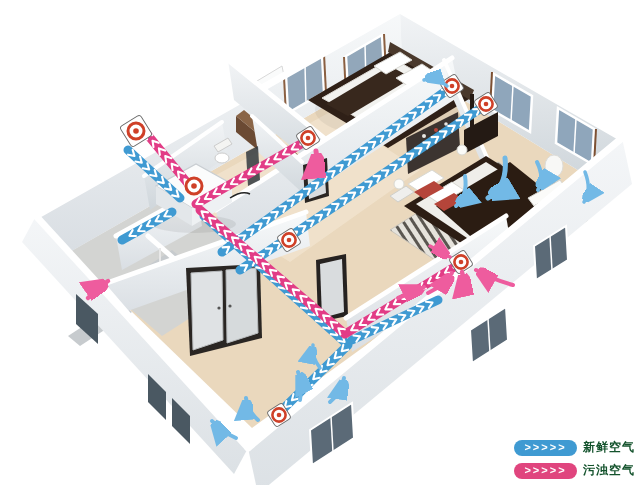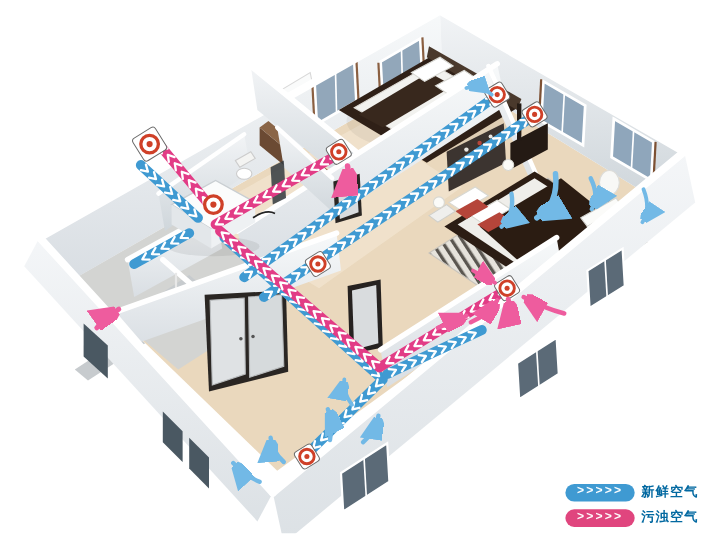--- a/index.html
+++ b/index.html
@@ -7,21 +7,21 @@
          font-family:"Liberation Sans",sans-serif;}
   .stage svg{position:absolute;left:0;top:0;}
   .legend{position:absolute;left:514px;top:439px;display:flex;flex-direction:column;gap:6px;}
   .legend-row{display:flex;align-items:center;gap:6px;}
   .pill{display:inline-flex;align-items:center;justify-content:center;width:63px;height:16px;
         border-radius:9px;}
   .pill-fresh{background:#3f9ad2;}
   .pill-exhaust{background:#e0457e;}
   .chev{color:#fff;font-size:11px;font-weight:bold;letter-spacing:2px;line-height:1;
         transform:translateY(-0.5px);} 
-  .legend-label{font-size:12px;font-weight:600;color:#0369a1;letter-spacing:1px;}
+  .legend-label{font-size:12px;font-weight:600;color:#14532d;letter-spacing:1px;}
 </style>
 </head>
 <body>
 
 <div class="stage">
 <svg width="640" height="485" viewBox="0 0 640 485">
   <defs>
     <linearGradient id="wallV" x1="0" y1="0" x2="0" y2="1">
       <stop offset="0" stop-color="#f7f9fa"></stop>
           <stop offset="1" stop-color="#d9dee3"></stop>

